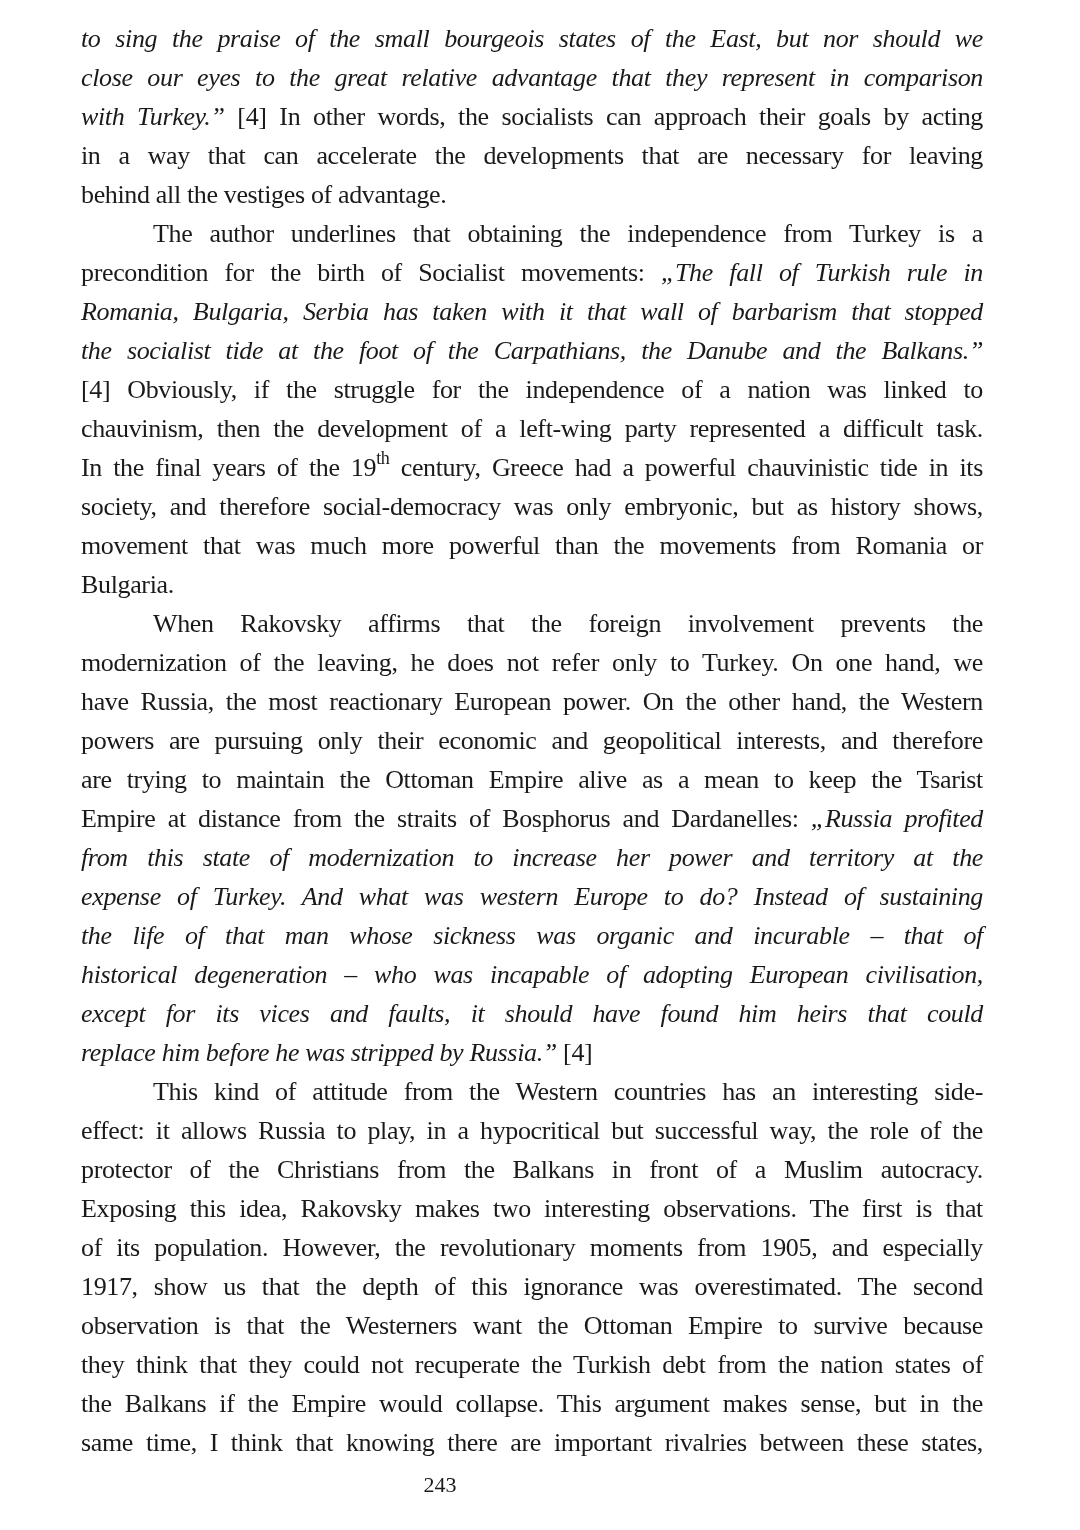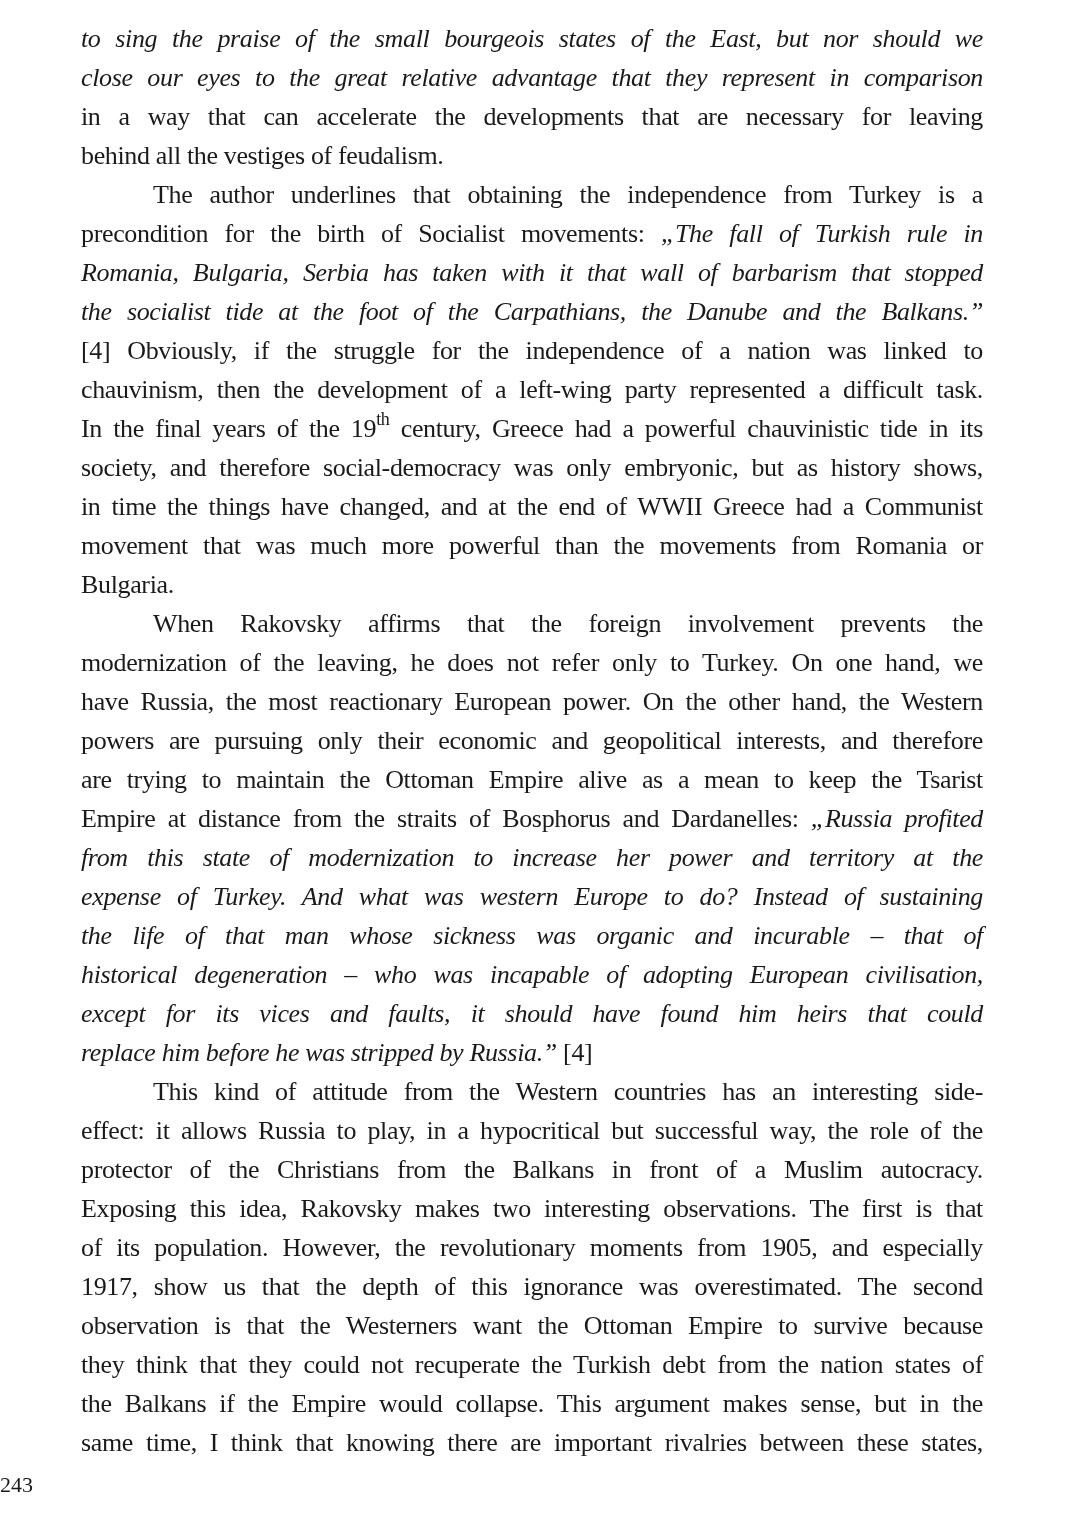--- a/index.html
+++ b/index.html
@@ -51,42 +51,43 @@
       font-size: 18px;
       line-height: 0;
       position: relative;
       top: -2px;
     }
     .page-number {
       position: absolute;
       left: 0;
       width: 880px;
       top: 1470px;
+      text-align: center;
       font-size: 22px;
       line-height: 30px;
       color: #1a1a1a;
     }
   </style>
 </head>
 <body>
 
 <div class="page" id="page-body">
     <div class="line para"><span><span class="it">to sing the praise of the small bourgeois states of the East, but nor should we</span></span></div>
     <div class="line para"><span><span class="it">close our eyes to the great relative advantage that they represent in comparison</span></span></div>
+    <div class="line para"><span><span class="it">with Turkey.”</span><span> [4] In other words, the socialists can approach their goals by acting</span></span></div>
     <div class="line para"><span><span>in a way that can accelerate the developments that are necessary for leaving</span></span></div>
-    <div class="line para last"><span><span>behind all the vestiges of feudalism.</span></span></div>
+    <div class="line para last"><span><span>behind all the vestiges of advantage.</span></span></div>
     <div class="line para first-indent"><span><span>The author underlines that obtaining the independence from Turkey is a</span></span></div>
     <div class="line para"><span><span>precondition for the birth of Socialist movements: </span><span class="it">„The fall of Turkish rule in</span></span></div>
     <div class="line para"><span><span class="it">Romania, Bulgaria, Serbia has taken with it that wall of barbarism that stopped</span></span></div>
     <div class="line para"><span><span class="it">the socialist tide at the foot of the Carpathians, the Danube and the Balkans.”</span></span></div>
     <div class="line para"><span><span>[4] Obviously, if the struggle for the independence of a nation was linked to</span></span></div>
     <div class="line para"><span><span>chauvinism, then the development of a left-wing party represented a difficult task.</span></span></div>
     <div class="line para"><span><span>In the final years of the 19</span><sup>th</sup><span> century, Greece had a powerful chauvinistic tide in its</span></span></div>
     <div class="line para"><span><span>society, and therefore social-democracy was only embryonic, but as history shows,</span></span></div>
-    <div class="line para"><span><span>in time the things have changed, and at the end of WWII Greece had a Communist</span></span></div>
     <div class="line para"><span><span>movement that was much more powerful than the movements from Romania or</span></span></div>
     <div class="line para last"><span><span>Bulgaria.</span></span></div>
     <div class="line para first-indent"><span><span>When Rakovsky affirms that the foreign involvement prevents the</span></span></div>
     <div class="line para"><span><span>modernization of the leaving, he does not refer only to Turkey. On one hand, we</span></span></div>
     <div class="line para"><span><span>have Russia, the most reactionary European power. On the other hand, the Western</span></span></div>
     <div class="line para"><span><span>powers are pursuing only their economic and geopolitical interests, and therefore</span></span></div>
     <div class="line para"><span><span>are trying to maintain the Ottoman Empire alive as a mean to keep the Tsarist</span></span></div>
     <div class="line para"><span><span>Empire at distance from the straits of Bosphorus and Dardanelles: </span><span class="it">„Russia profited</span></span></div>
     <div class="line para"><span><span class="it">from this state of modernization to increase her power and territory at the</span></span></div>
     <div class="line para"><span><span class="it">expense of Turkey. And what was western Europe to do? Instead of sustaining</span></span></div>

